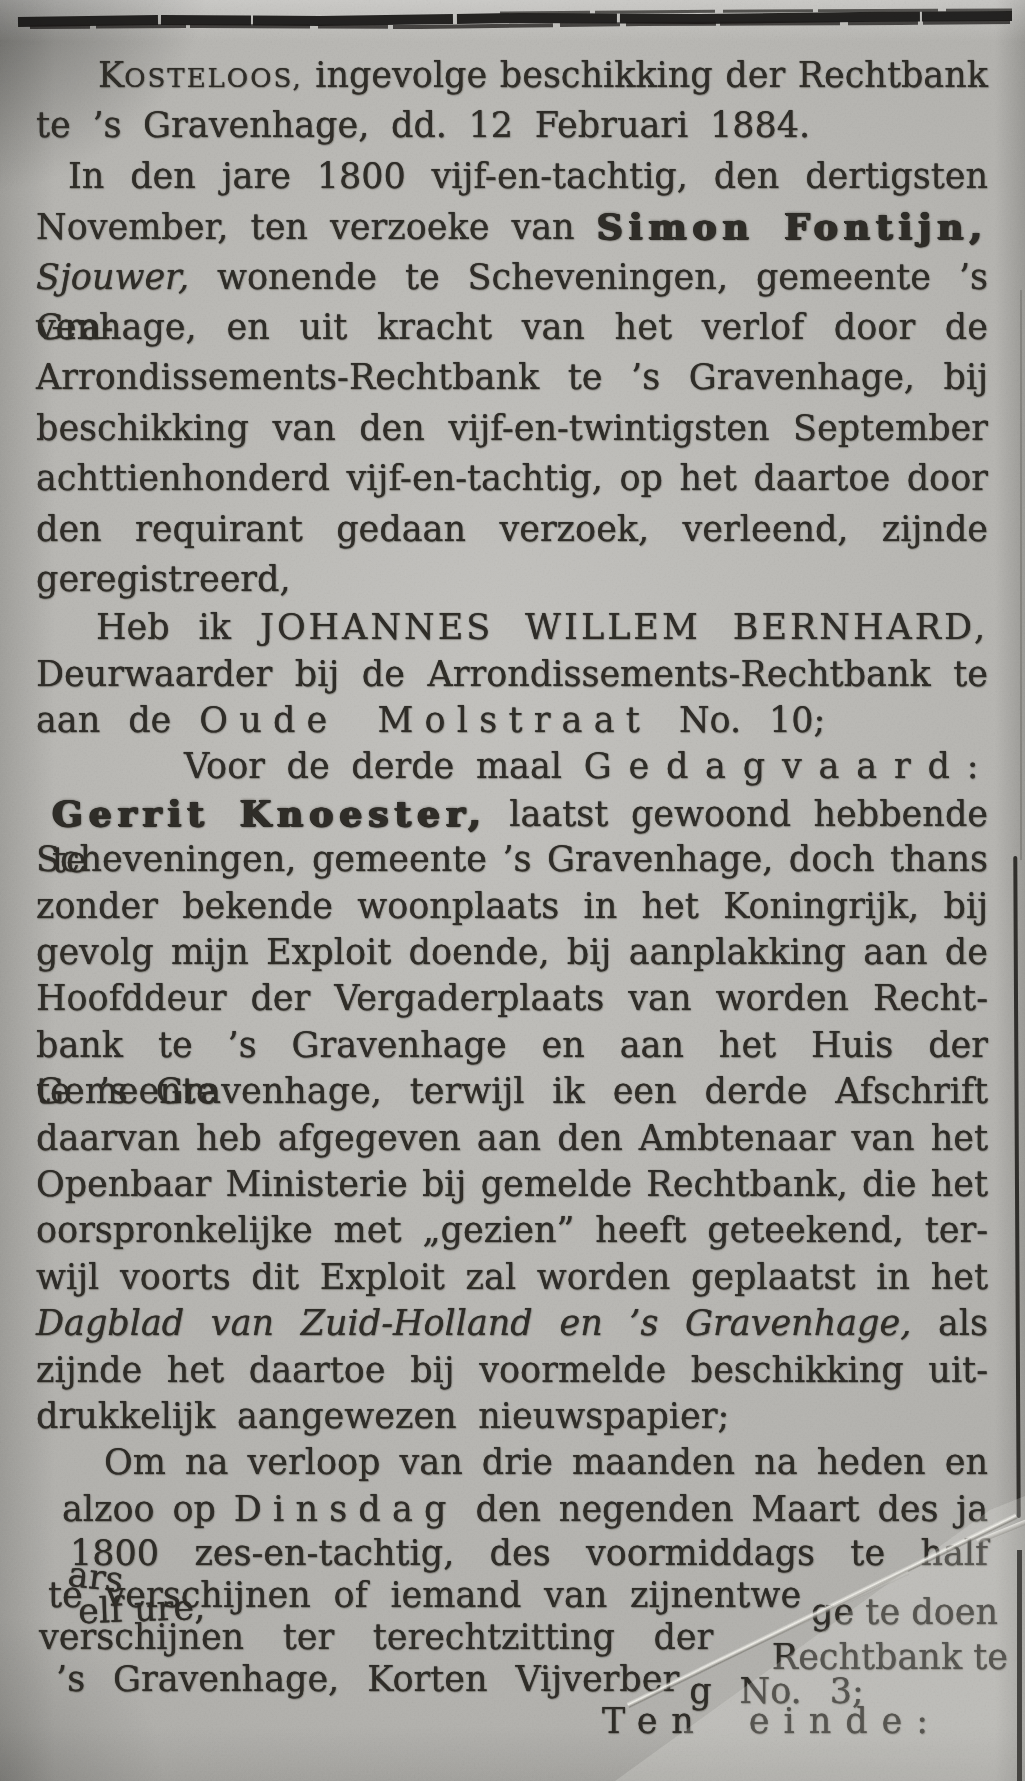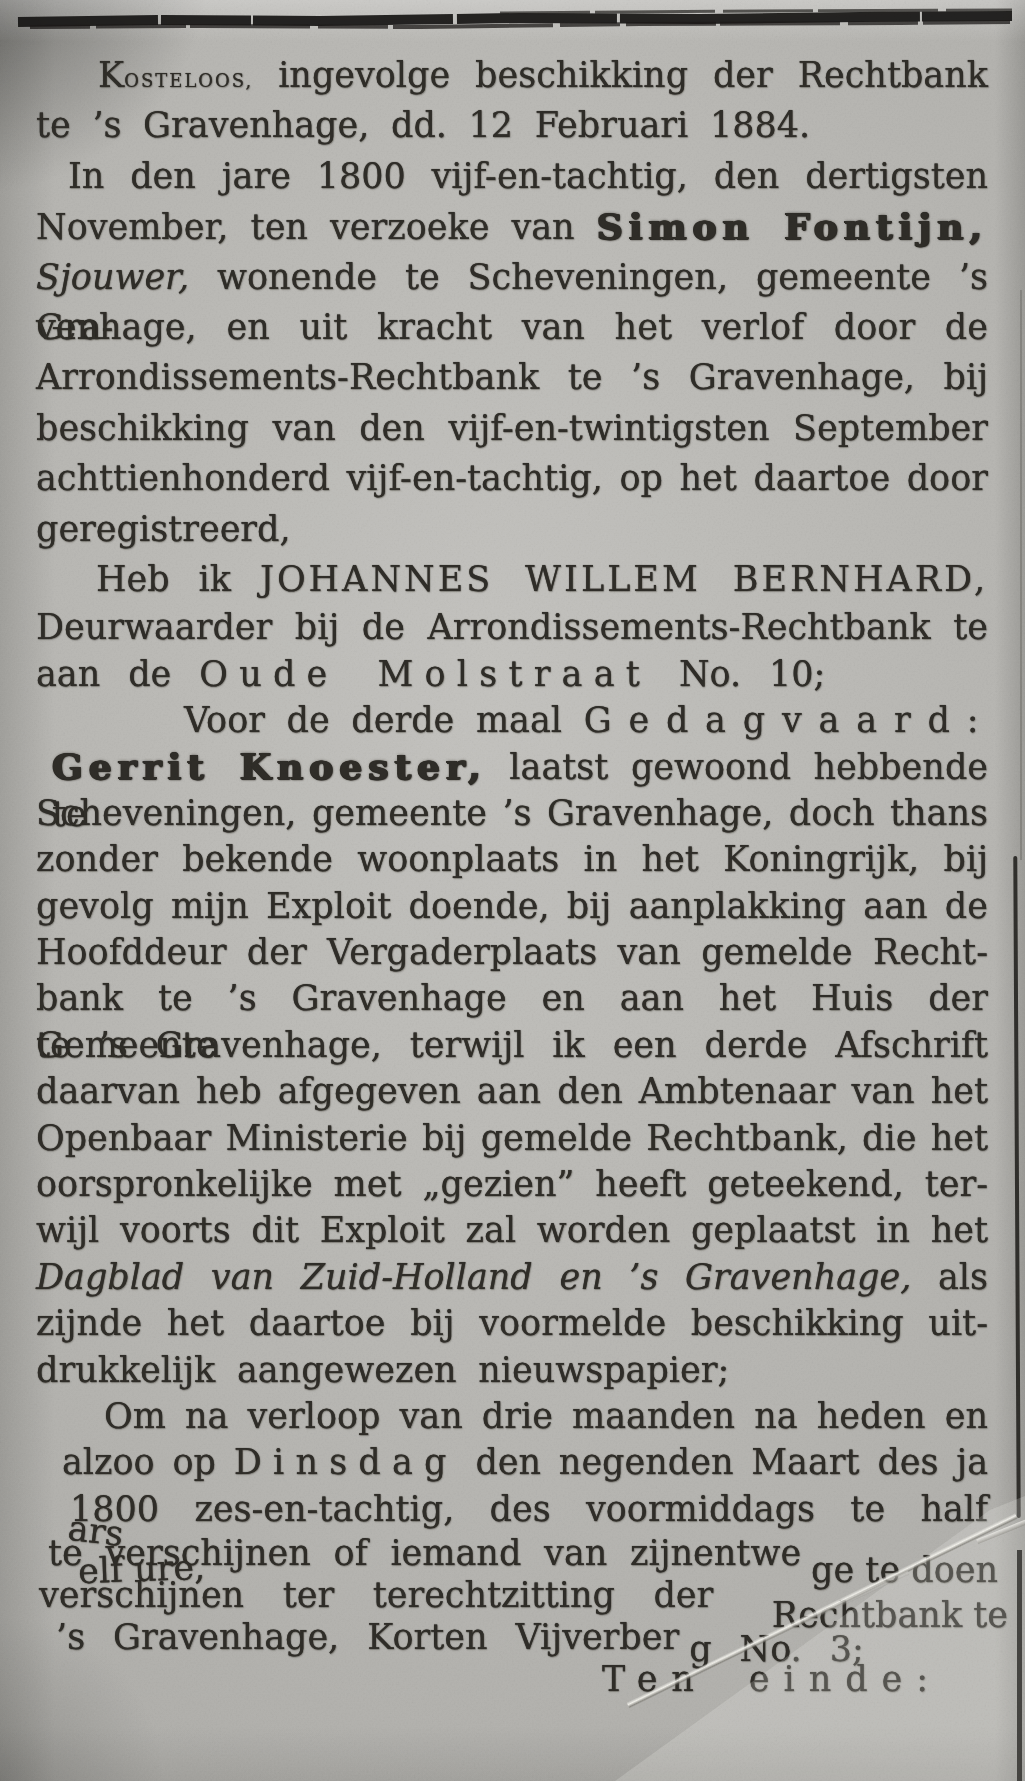--- a/index.html
+++ b/index.html
@@ -25,21 +25,21 @@
     position:absolute;left:36px;top:50px;width:952px;z-index:2;
     font-size:35px;color:#2f2d28;
     text-shadow:0 0 1px rgba(40,36,30,.85), .6px .6px 1.4px rgba(40,36,30,.35);
     filter:blur(.22px);
   }
   .line{height:46.4px;line-height:46.4px;}
   .textcol .line:nth-child(-n+11){height:50.4px;line-height:50.4px;}
   .textcol .line:nth-child(n+32){height:42px;line-height:42px;}
   .just{text-align:justify;text-align-last:justify;}
   .nj{white-space:nowrap;}
-  .sc{font-size:18px;letter-spacing:2px;}
+  .sc{font-size:26px;letter-spacing:2px;}
   .fat{
     font-weight:bold;font-size:36px;letter-spacing:6px;
     text-shadow:1px 0 0 #2f2d28,-1px 0 0 #2f2d28,0 1px 0 #2f2d28,1px 1px 1.5px rgba(35,32,27,.9),0 0 3px rgba(45,40,34,.6);
   }
   .caps{letter-spacing:3px;}
   .i{font-style:italic;}
   .ls{letter-spacing:.32em;}
   .g{letter-spacing:.48em;}
   .te{letter-spacing:.40em;word-spacing:.45em;}
   .w1{word-spacing:.30em;}
@@ -84,30 +84,31 @@
   <div class="textcol">
       <div class="line just" style="margin-left: 62px;"><span>K</span><span class="sc">OSTELOOS,</span><span> ingevolge beschikking der Rechtbank</span></div>
       <div class="line nj w1"><span>te ’s Gravenhage, dd. 12 Februari 1884.</span></div>
       <div class="line just" style="margin-left: 32px;"><span>In den jare 1800 vijf-en-tachtig, den dertigsten</span></div>
       <div class="line just"><span>November, ten verzoeke van </span><span class="fat">Simon Fontijn,</span></div>
       <div class="line just"><span class="i">Sjouwer,</span><span> wonende te Scheveningen, gemeente ’s Gra-</span></div>
       <div class="line just"><span>venhage, en uit kracht van het verlof door de</span></div>
       <div class="line just"><span>Arrondissements-Rechtbank te ’s Gravenhage, bij</span></div>
       <div class="line just"><span>beschikking van den vijf-en-twintigsten September</span></div>
       <div class="line just"><span>achttienhonderd vijf-en-tachtig, op het daartoe door</span></div>
+      <div class="line just"><span>den requirant gedaan verzoek, verleend, zijnde</span></div>
       <div class="line nj"><span>geregistreerd,</span></div>
       <div class="line just" style="margin-left: 60px;"><span>Heb ik </span><span class="caps">JOHANNES WILLEM BERNHARD,</span></div>
       <div class="line just"><span>Deurwaarder bij de Arrondissements-Rechtbank te</span></div>
       <div class="line nj w2"><span>aan de </span><span class="ls">Oude Molstraat</span><span> No. 10;</span></div>
       <div class="line nj w1" style="margin-left: 148px;"><span>Voor de derde maal </span><span class="g">Gedagvaard:</span></div>
       <div class="line just" style="margin-left: 16px;"><span class="fat">Gerrit Knoester,</span><span> laatst gewoond hebbende te</span></div>
       <div class="line just"><span>Scheveningen, gemeente ’s Gravenhage, doch thans</span></div>
       <div class="line just"><span>zonder bekende woonplaats in het Koningrijk, bij</span></div>
       <div class="line just"><span>gevolg mijn Exploit doende, bij aanplakking aan de</span></div>
-      <div class="line just"><span>Hoofddeur der Vergaderplaats van gemelde Recht-</span></div>
+      <div class="line just"><span>Hoofddeur der Vergaderplaats van worden Recht-</span></div>
       <div class="line just"><span>bank te ’s Gravenhage en aan het Huis der Gemeente</span></div>
       <div class="line just"><span>te ’s Gravenhage, terwijl ik een derde Afschrift</span></div>
       <div class="line just"><span>daarvan heb afgegeven aan den Ambtenaar van het</span></div>
       <div class="line just"><span>Openbaar Ministerie bij gemelde Rechtbank, die het</span></div>
       <div class="line just"><span>oorspronkelijke met „gezien” heeft geteekend, ter-</span></div>
       <div class="line just"><span>wijl voorts dit Exploit zal worden geplaatst in het</span></div>
       <div class="line just"><span class="i">Dagblad van Zuid-Holland en ’s Gravenhage,</span><span> als</span></div>
       <div class="line just"><span>zijnde het daartoe bij voormelde beschikking uit-</span></div>
       <div class="line nj w1"><span>drukkelijk aangewezen nieuwspapier;</span></div>
       <div class="line just" style="margin-left: 68px;"><span>Om na verloop van drie maanden na heden en</span></div>

